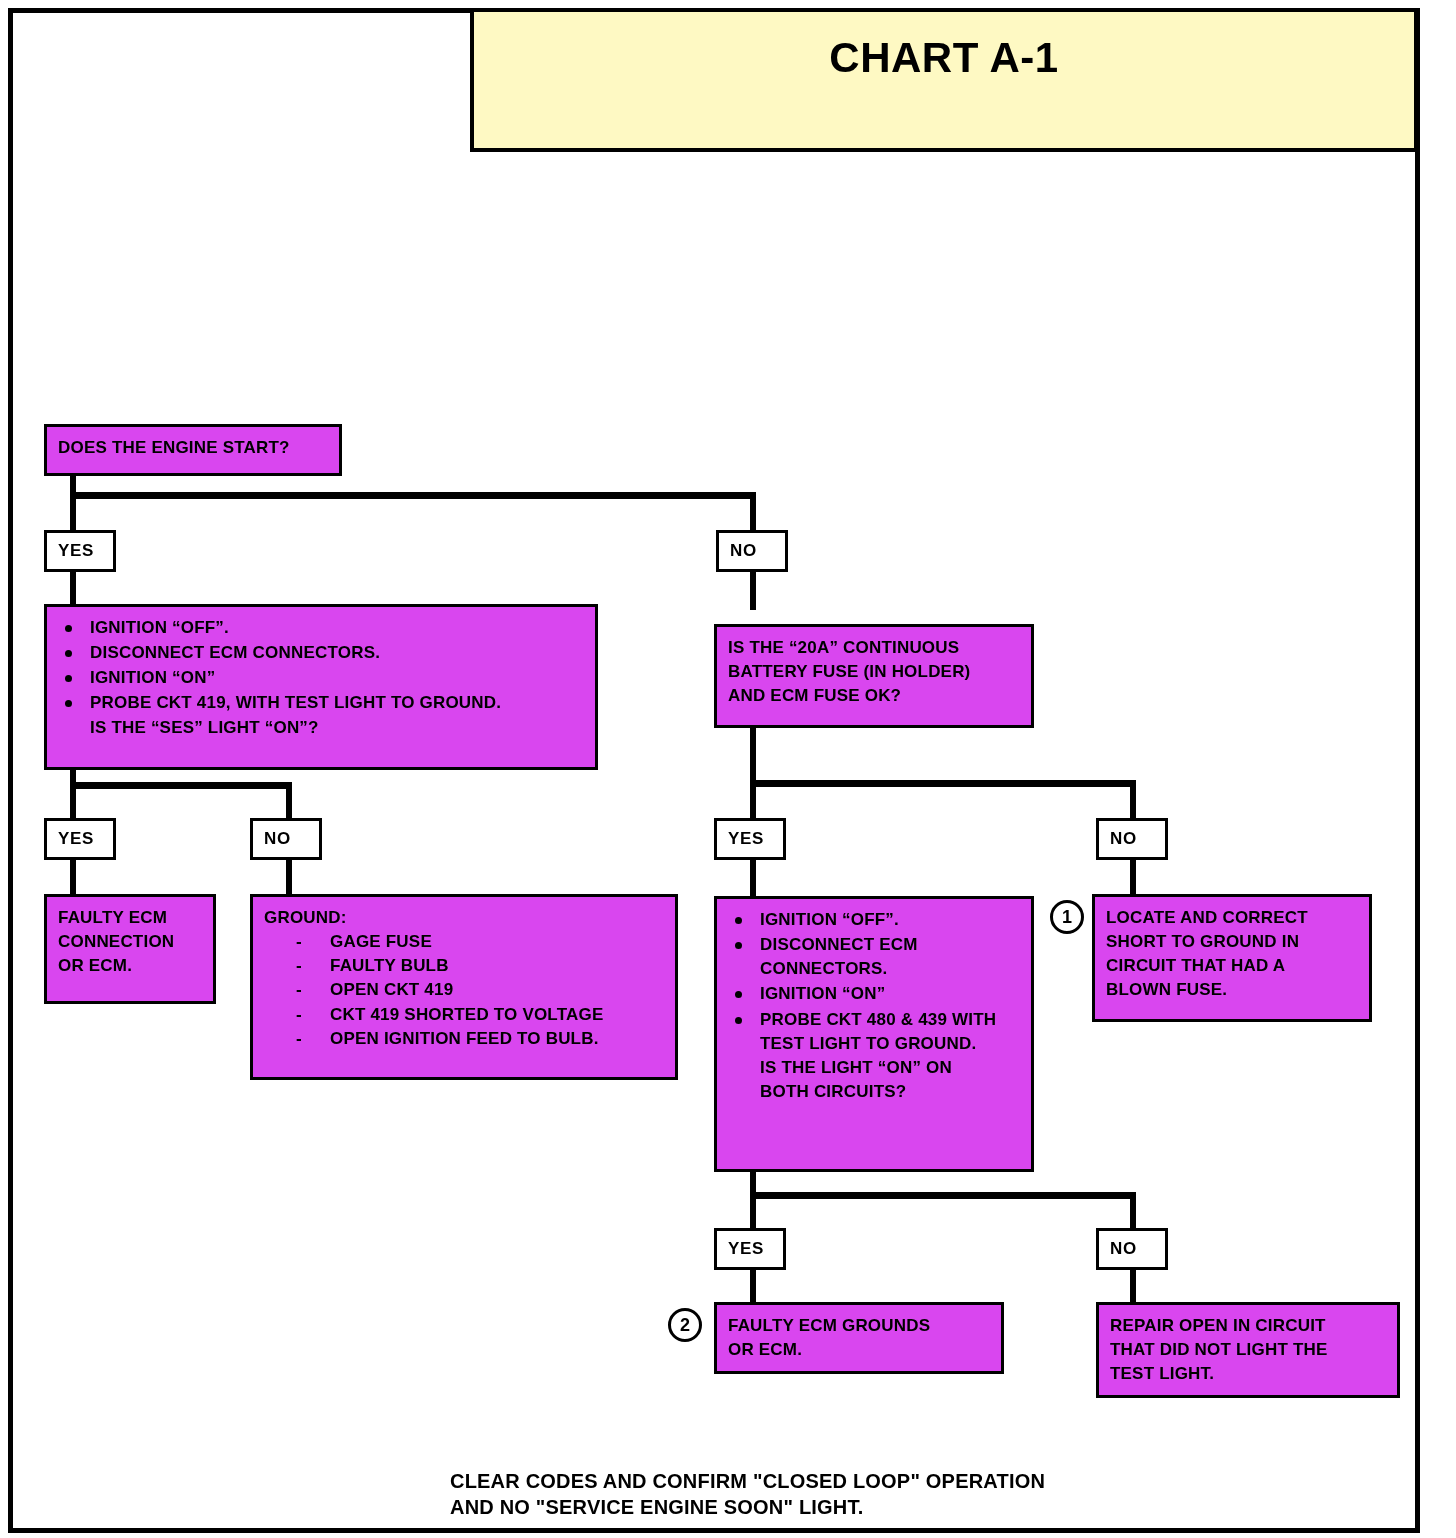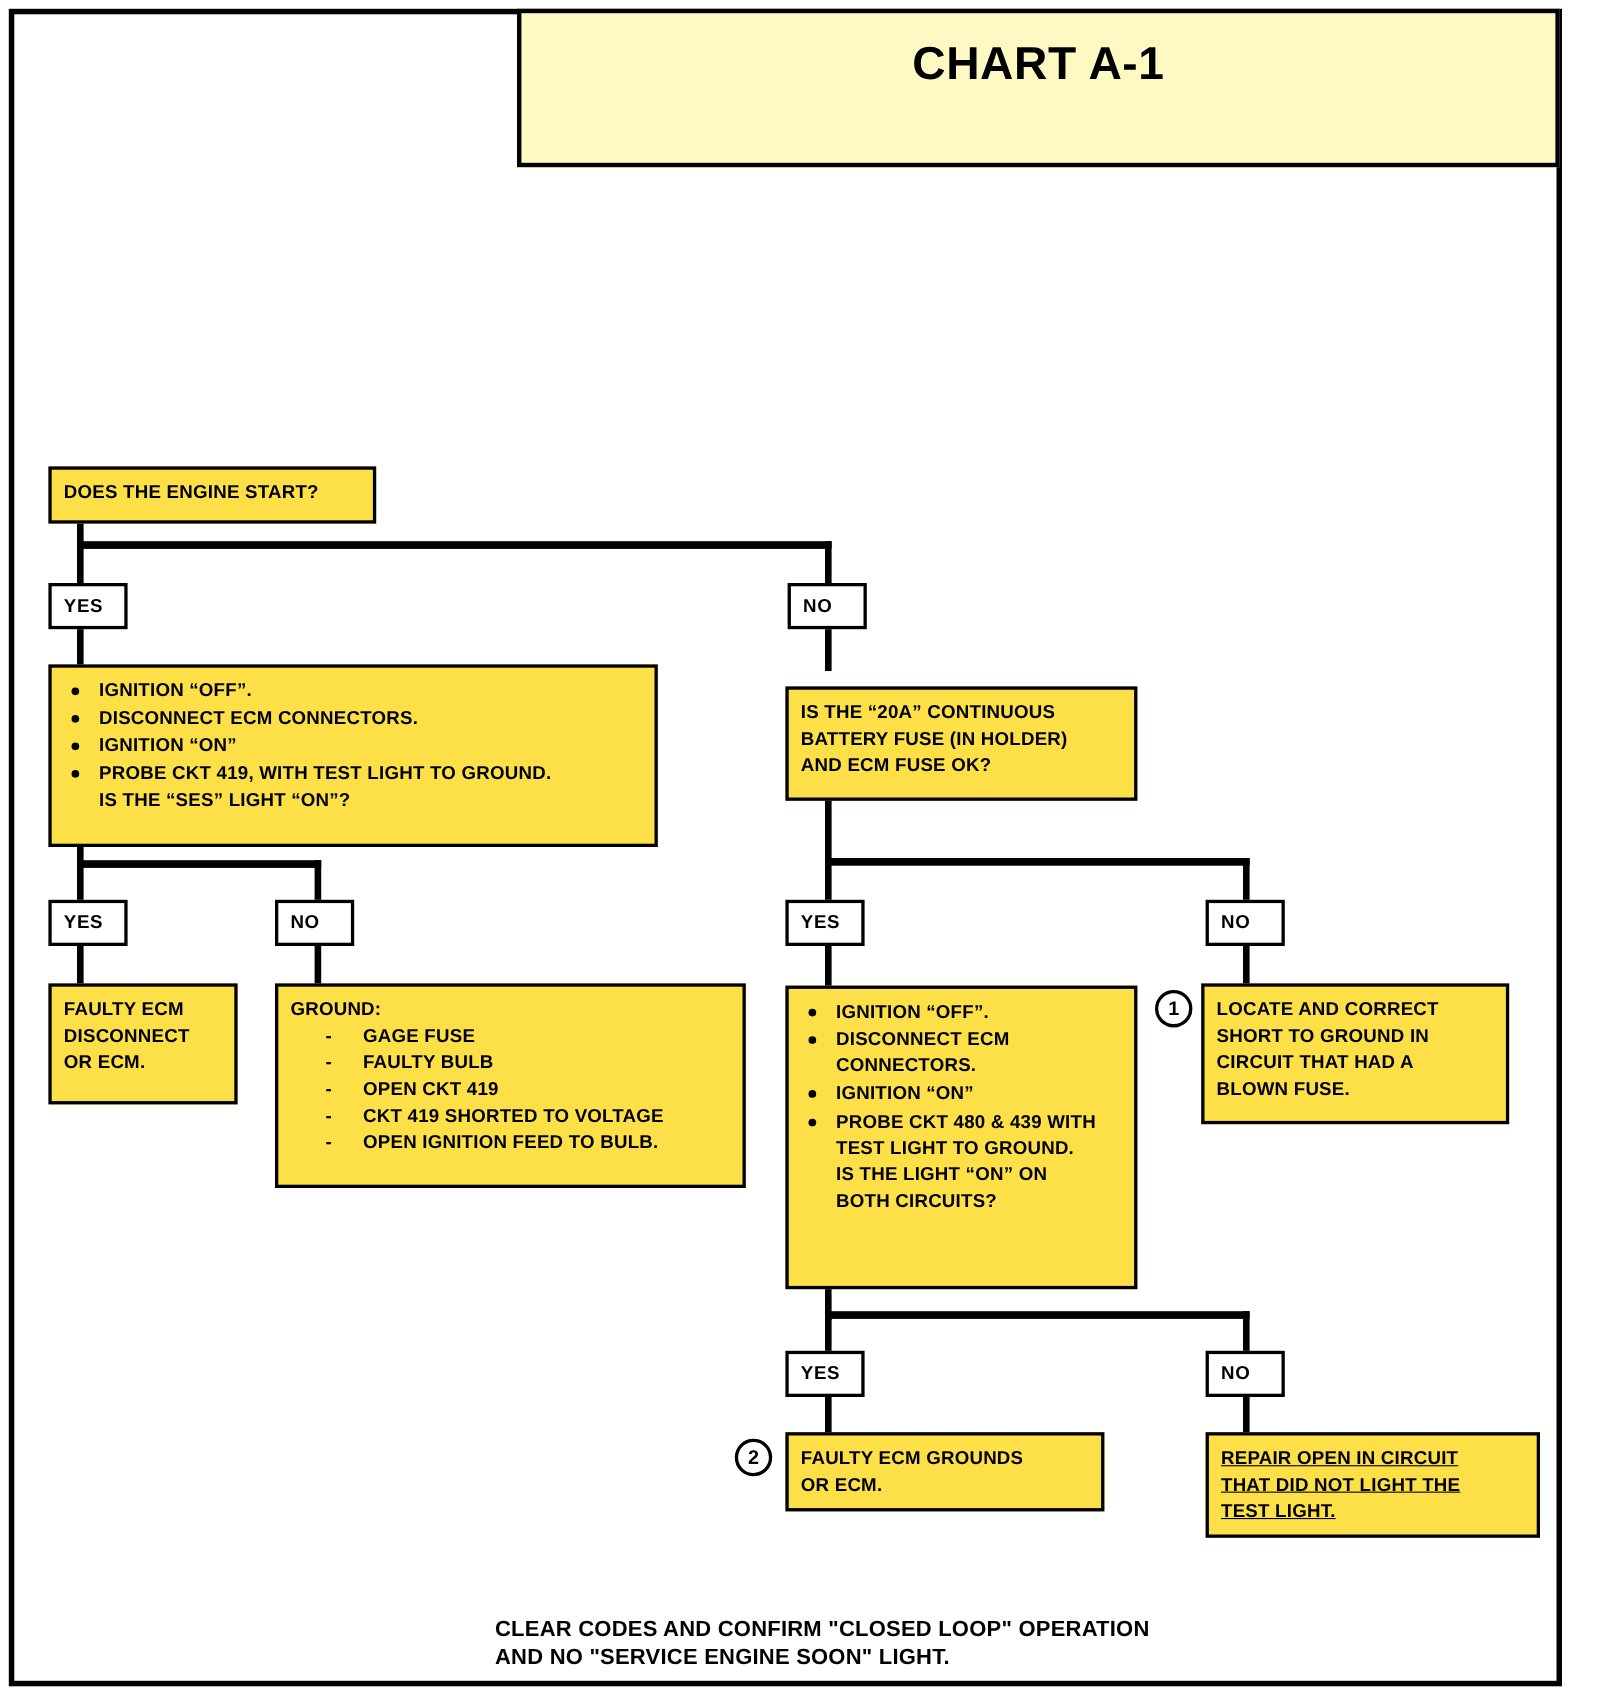--- a/index.html
+++ b/index.html
@@ -57,21 +57,21 @@
     letter-spacing: 0.3px;
     margin-top: 12px;
     white-space: nowrap;
   }
 
   
   .box {
     position: absolute;
     border: 3px solid #000;
     box-sizing: border-box;
-    background: #fde047;
+    background: #d946ef;
     font-size: 17px;
     font-weight: bold;
     letter-spacing: 0.2px;
     line-height: 1.42;
     z-index: 3;
   }
   .box .inner {
     padding: 9px 11px;
   }
 
@@ -249,21 +249,21 @@
     <span>YES</span>
   </div>
 
   <div class="yn" style="left:250px; top:818px; width:72px; height:42px;">
     <span>NO</span>
   </div>
 
   <div class="box" style="left:44px; top:894px; width:172px; height:110px;">
     <div class="inner">
       <div>FAULTY ECM</div>
-      <div>DISCONNECT</div>
+      <div>CONNECTION</div>
       <div>OR ECM.</div>
     </div>
   </div>
 
   <div class="box" style="left:250px; top:894px; width:428px; height:186px;">
     <div class="inner">
       <div>GROUND:</div>
       <ul class="dl">
         <li>GAGE FUSE</li>
         <li>FAULTY BULB</li>
@@ -328,21 +328,21 @@
   <div class="circ" style="left:668px; top:1308px;">
     <span>2</span>
   </div>
   <div class="box" style="left:714px; top:1302px; width:290px; height:72px;">
     <div class="inner">
       <div>FAULTY ECM GROUNDS</div>
       <div>OR ECM.</div>
     </div>
   </div>
 
-  <div class="box" style="left:1096px; top:1302px; width:304px; height:96px;text-decoration:underline;">
+  <div class="box" style="left:1096px; top:1302px; width:304px; height:96px;">
     <div class="inner">
       <div>REPAIR OPEN IN CIRCUIT</div>
       <div>THAT DID NOT LIGHT THE</div>
       <div>TEST LIGHT.</div>
     </div>
   </div>
 
   <div class="footer">
     <div>CLEAR CODES AND CONFIRM "CLOSED LOOP" OPERATION</div>
     <div>AND NO "SERVICE ENGINE SOON" LIGHT.</div>

